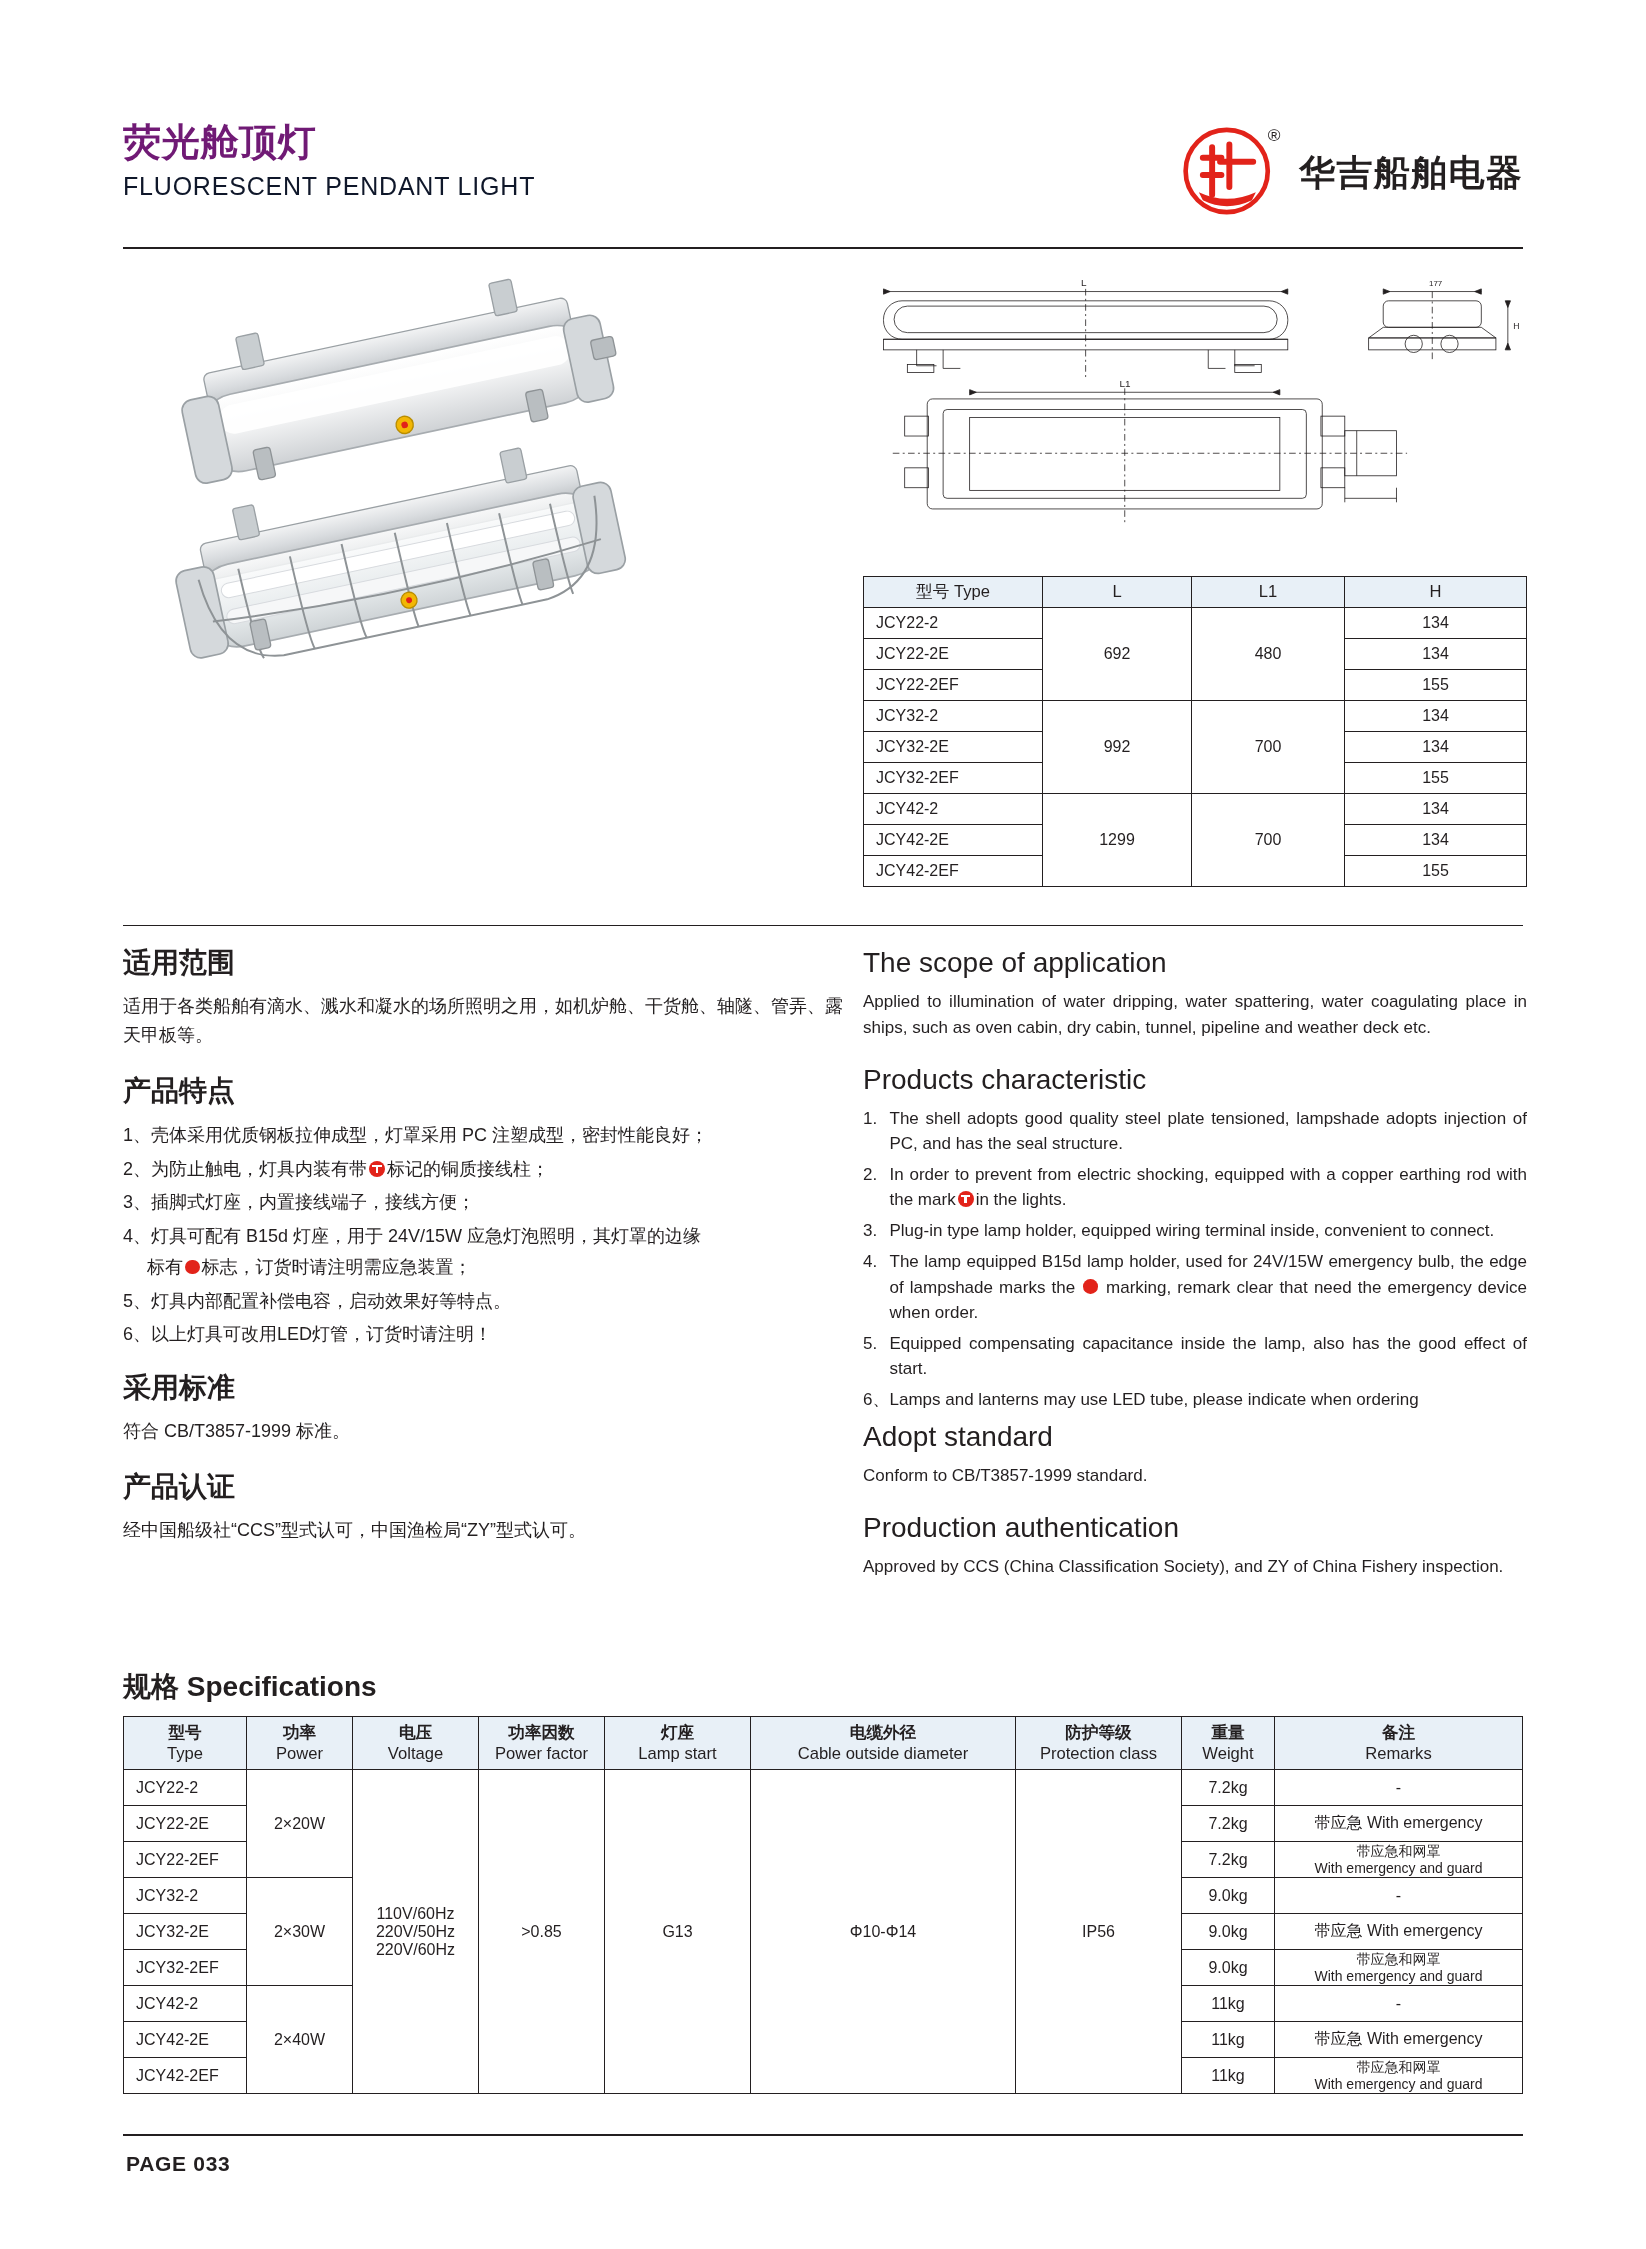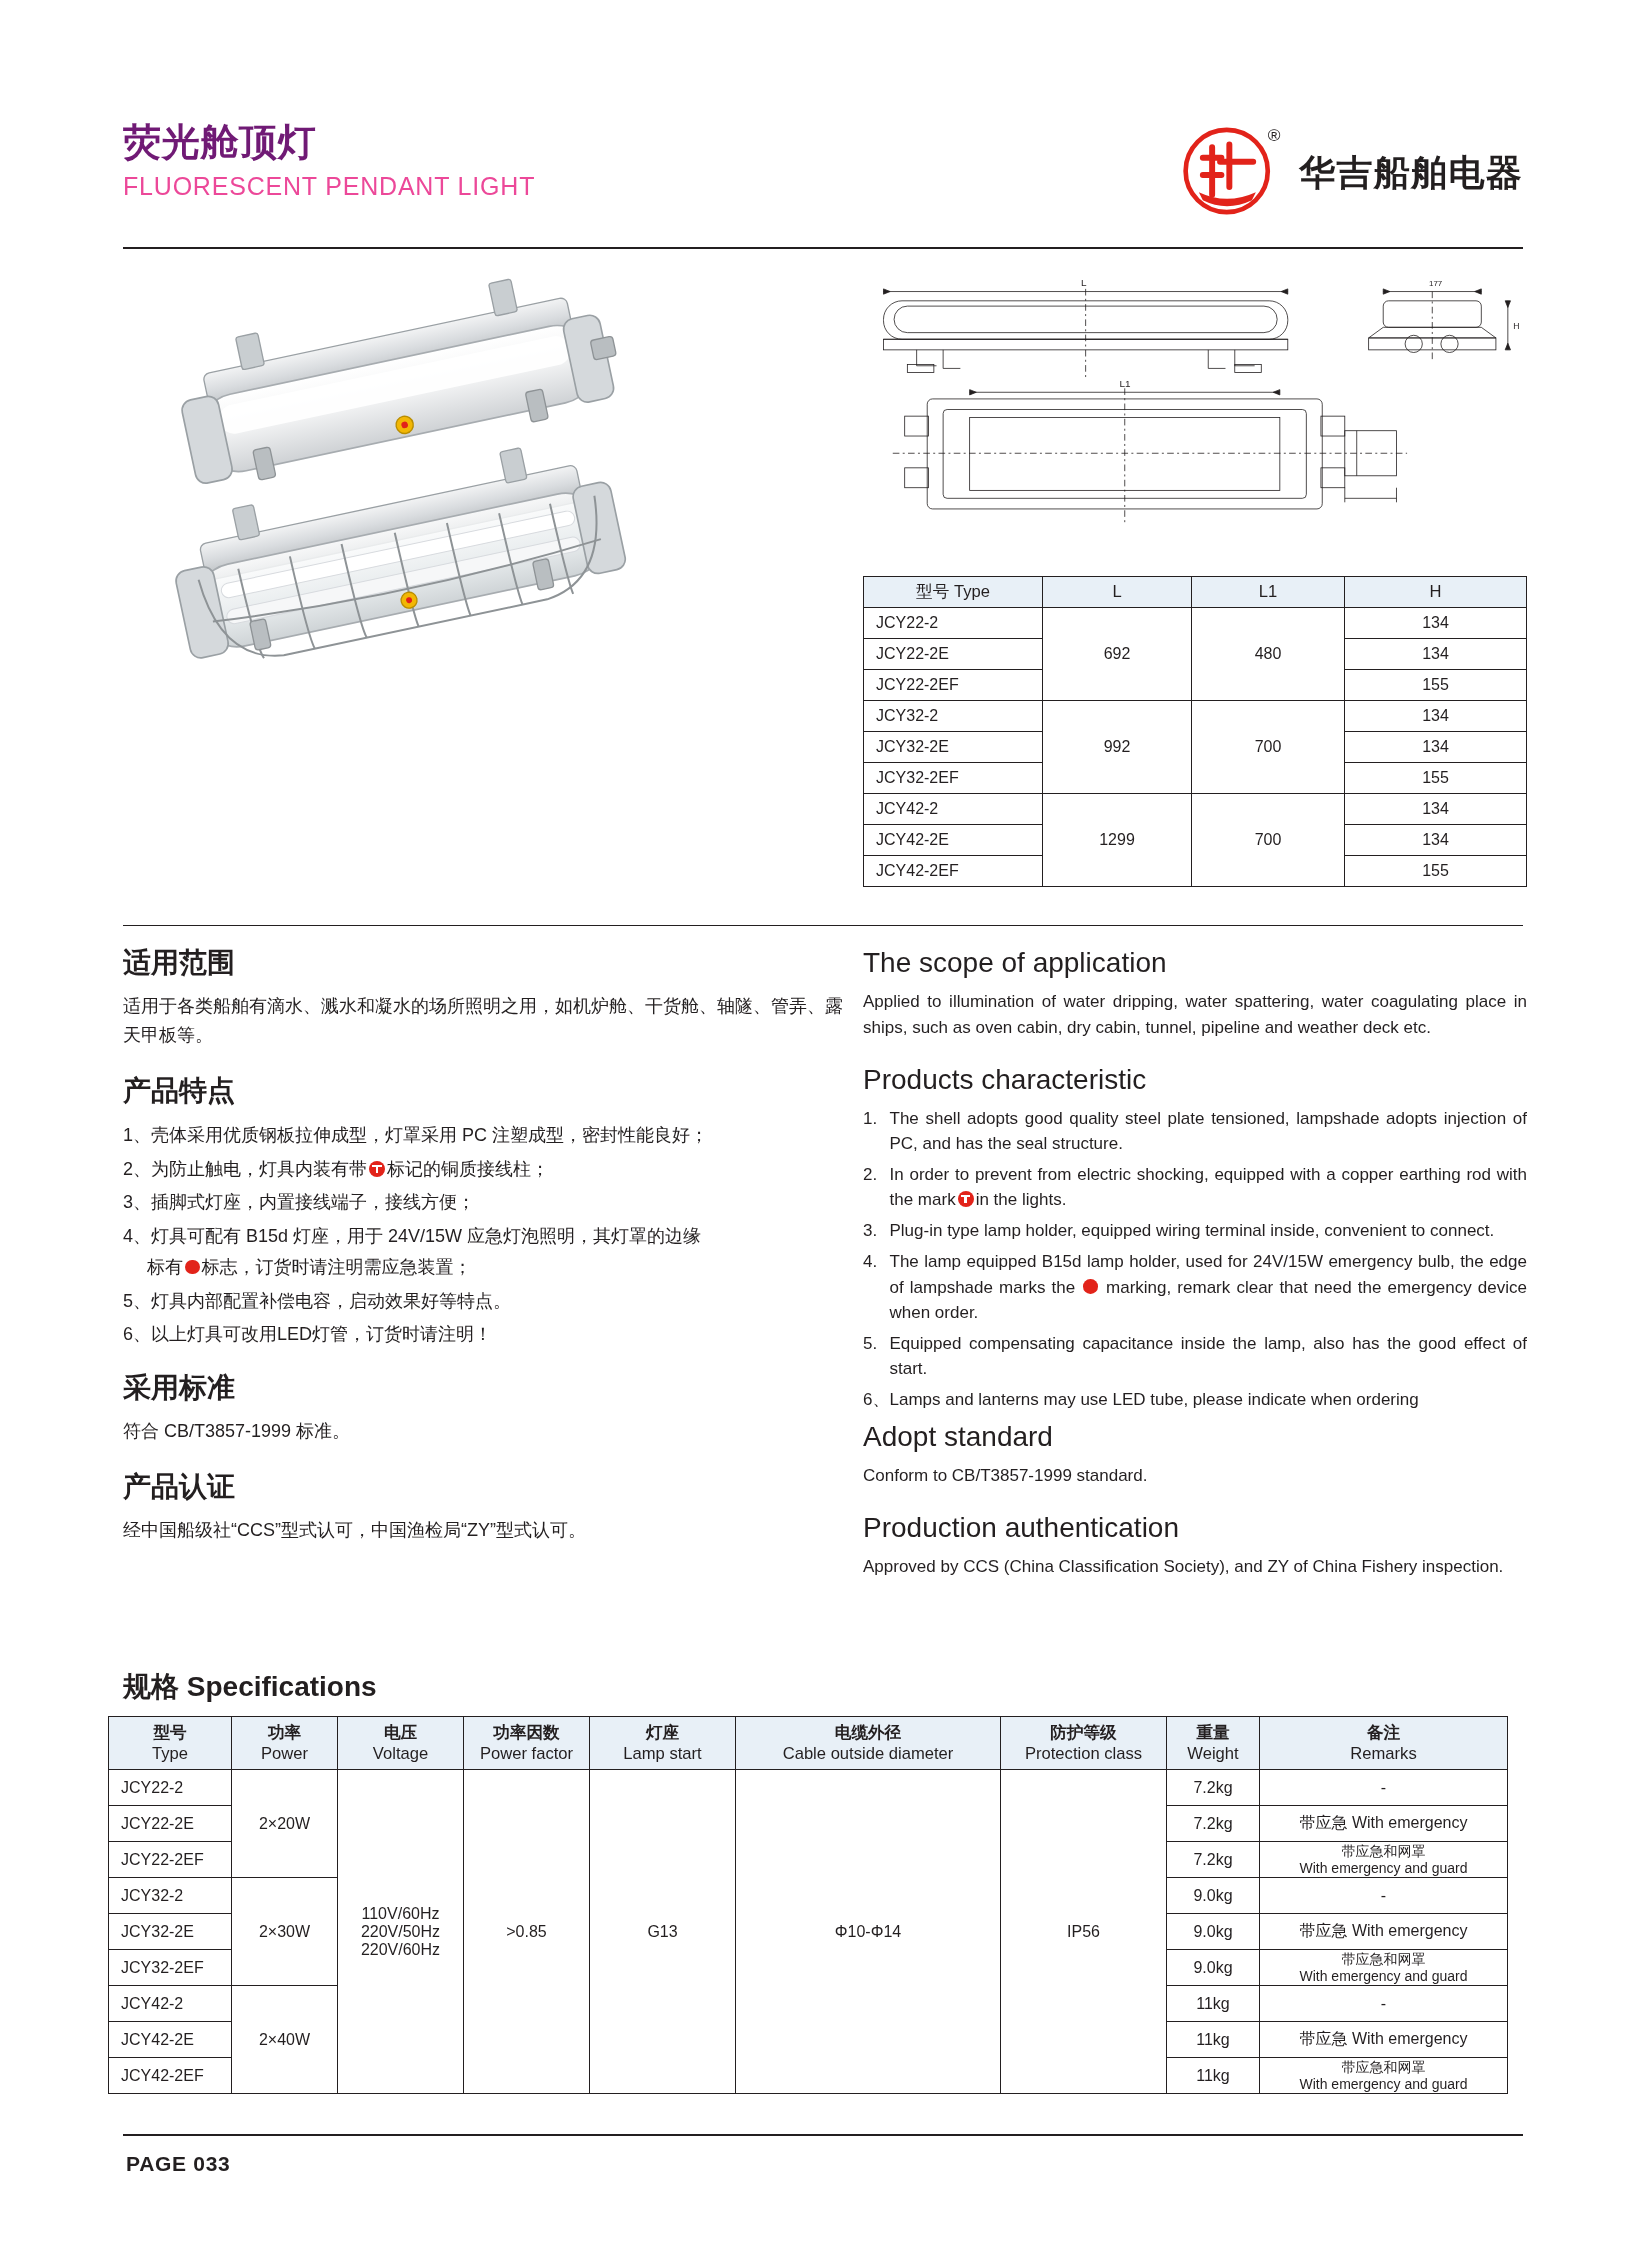--- a/index.html
+++ b/index.html
@@ -27,21 +27,21 @@
   .title-cn {
     font-size: 38px;
     font-weight: bold;
     color: #701a75;
     letter-spacing: 0.7px;
     line-height: 1;
     margin: 0;
   }
   .title-en {
     font-size: 25px;
-    color: #ec4899;
+    color: #0f172a;
     letter-spacing: 0.8px;
     margin-top: 13.3px;
     line-height: 1;
   }
   .brand {
     position: absolute;
     right: 0; top: 0;
     display: flex;
     align-items: center;
     gap: 14.6px;
@@ -198,21 +198,21 @@
   
   .spec-title {
     position: absolute;
     left: 123px; top: 1673px;
     font-size: 28px;
     font-weight: bold;
     line-height: 1;
   }
   .spec-table {
     position: absolute;
-    left: 108px; top: 1716px;
+    left: 123px; top: 1716px;
     width: 1400px;
     border-collapse: collapse;
     font-size: 16px;
   }
   .spec-table th, .spec-table td {
     border: 0.7px solid #231f20;
     text-align: center;
     padding: 0 2.7px;
     font-weight: normal;
     height: 36px;

